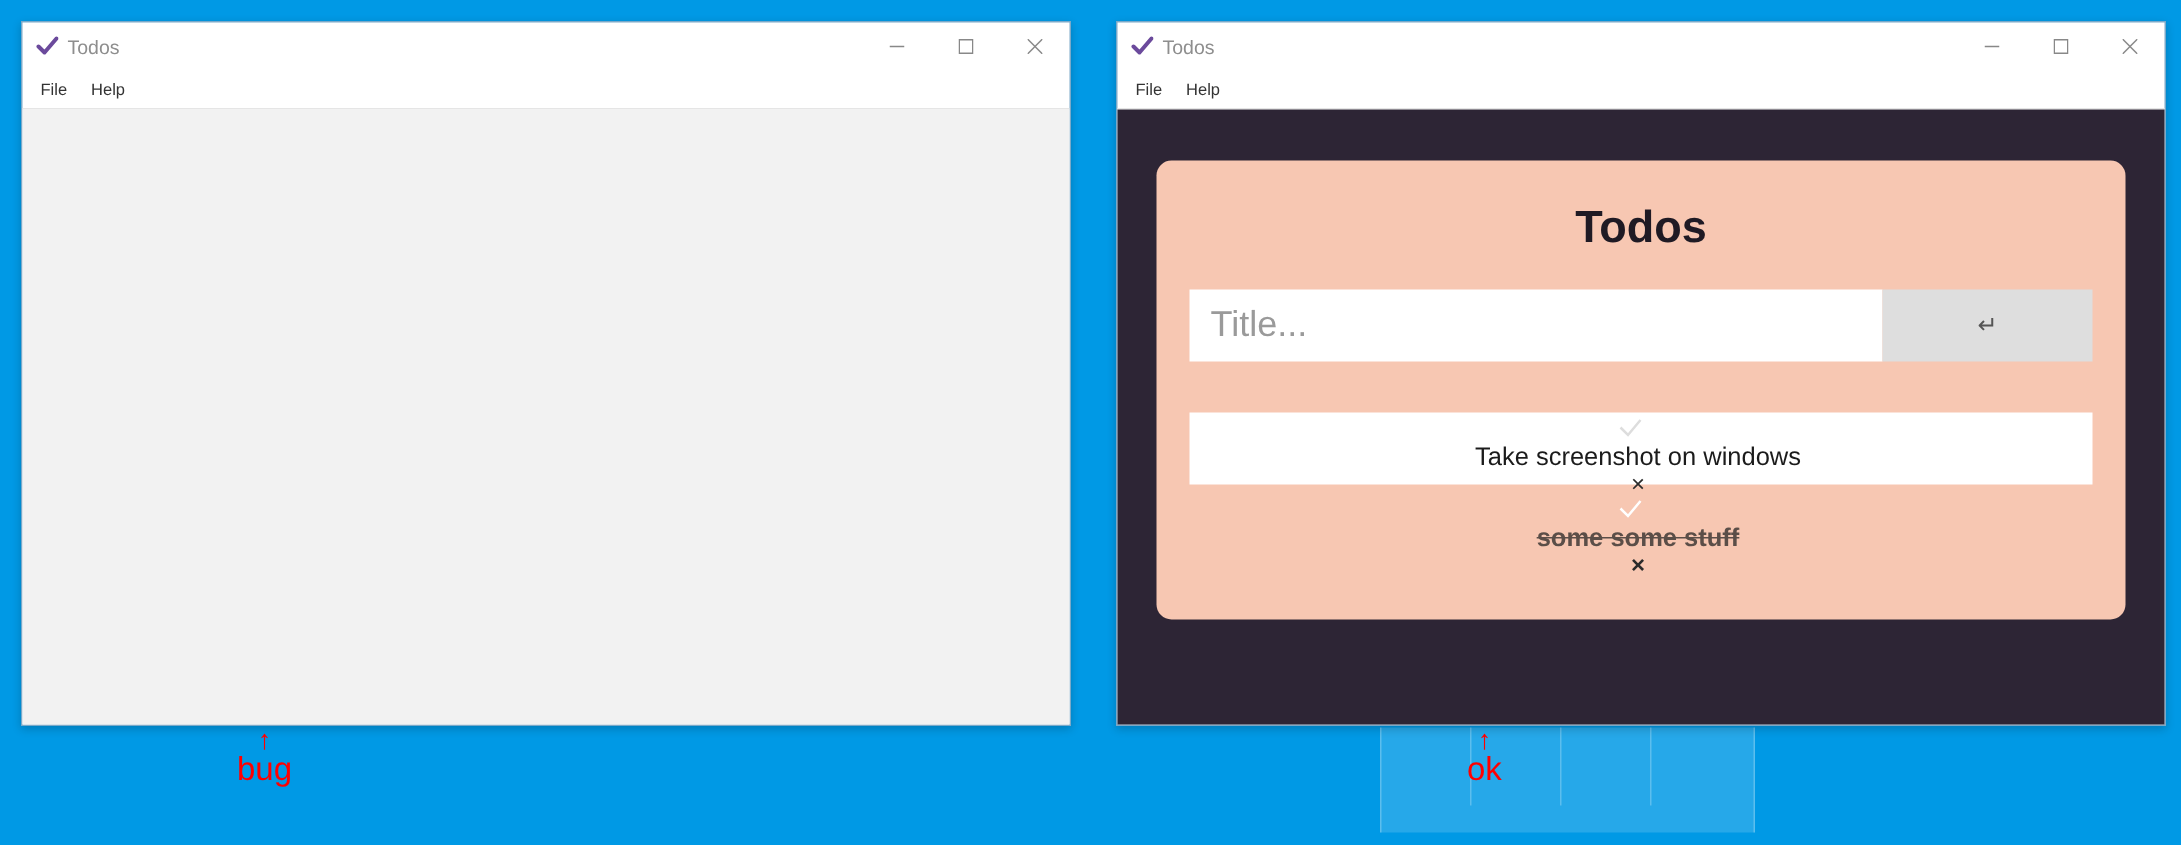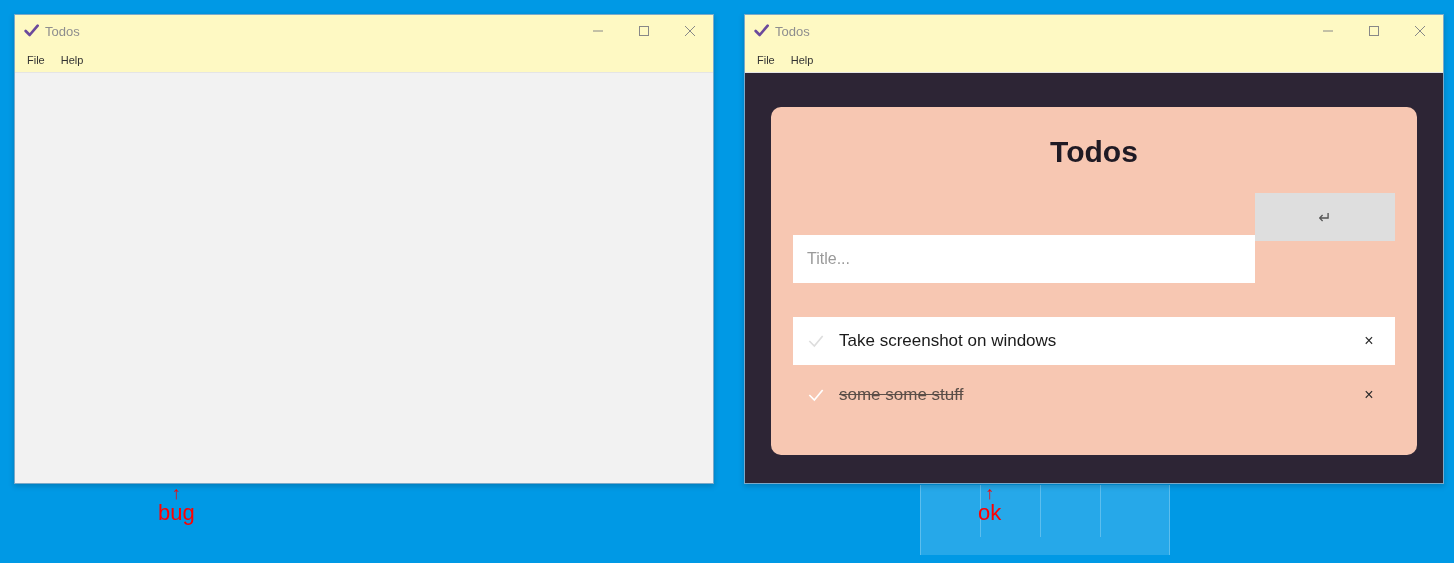--- a/index.html
+++ b/index.html
@@ -19,21 +19,21 @@
     border-right: 1px solid rgba(255,255,255,0.25);
   }
   .taskbar > div {
     width: 60px; height: 52px;
     border-right: 1px solid rgba(255,255,255,0.25);
     display:inline-block;
   }
 
   .window {
     position: absolute;
-    background: #fef9c3;
+    background: #ffffff;
     border: 1px solid #7aa9c9;
     box-shadow: 0 2px 6px rgba(0,0,0,0.2);
   }
   .window.left  { left: 14px;  top: 14px; width: 700px; height: 470px; }
   .window.right { left: 744px; top: 14px; width: 700px; height: 470px; }
 
   .titlebar {
     height: 32px;
     display: flex;
     align-items: center;
@@ -91,52 +91,52 @@
     color: #1f1a24;
     margin-bottom: 24px;
   }
 
   .input-row { display: flex; margin-bottom: 34px; }
   .input-row input {
     flex: 1;
     height: 48px;
     border: none;
     padding: 16px 14px;
-    font-size: 16px;
+    font-size: 24px;
     color: #333;
     background: #fff;
     outline: none;
-    margin-top: 42px;
   }
   .input-row input::placeholder { color: #9a9a9a; }
   .input-row .submit {
     width: 140px; height: 48px;
     background: #dedede;
     display:flex; align-items:center; justify-content:center;
     color: #555; font-size: 16px;
   }
 
   .todo {
     display: flex; align-items: center;
     height: 48px;
     padding: 0 14px 0 10px;
     margin-bottom: 6px;
     font-size: 17px;
+    flex-direction: column;
   }
   .todo .chk {
     width: 26px; height: 26px; margin-right: 10px;
     display:flex; align-items:center; justify-content:center;
   }
   .todo .chk svg { width: 20px; height: 20px; stroke-width:2; fill:none; }
   .todo .label { flex: 1; color: #1b1b1b; }
   .todo.done .label { text-decoration: line-through; color: #5b4e48; }
   .todo .del { width: 24px; text-align:center; color:#2b2b2b; font-size:16px; cursor:default; }
   .todo.open { background: #fff; }
   .todo.open .chk svg { stroke: #ddd; }
-  .todo.done { background: transparent; }
+  .todo.done { background: transparent; font-weight: bold; }
   .todo.done .chk svg { stroke: #fff; }
 
   .annot {
     position: absolute;
     color: #ff0000;
     font-size: 22px;
     font-family: Arial, sans-serif;
   }
   .annot .arrow { display:block; text-align:center; line-height:14px; font-size:18px; }
   .annot.left  { left: 158px; top: 486px; }

